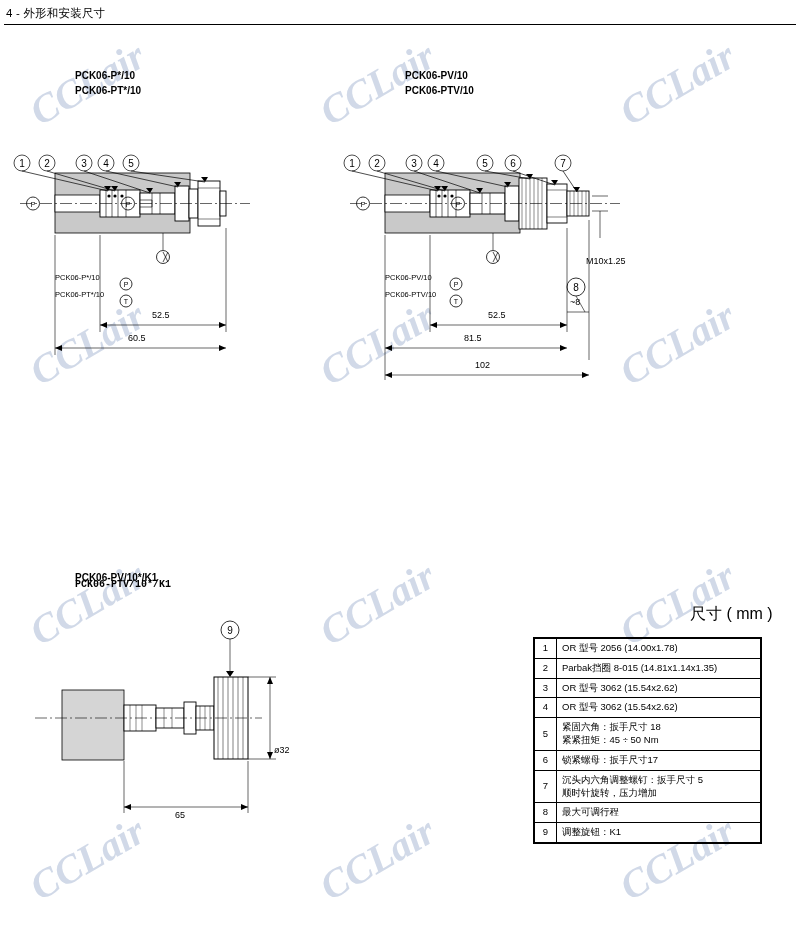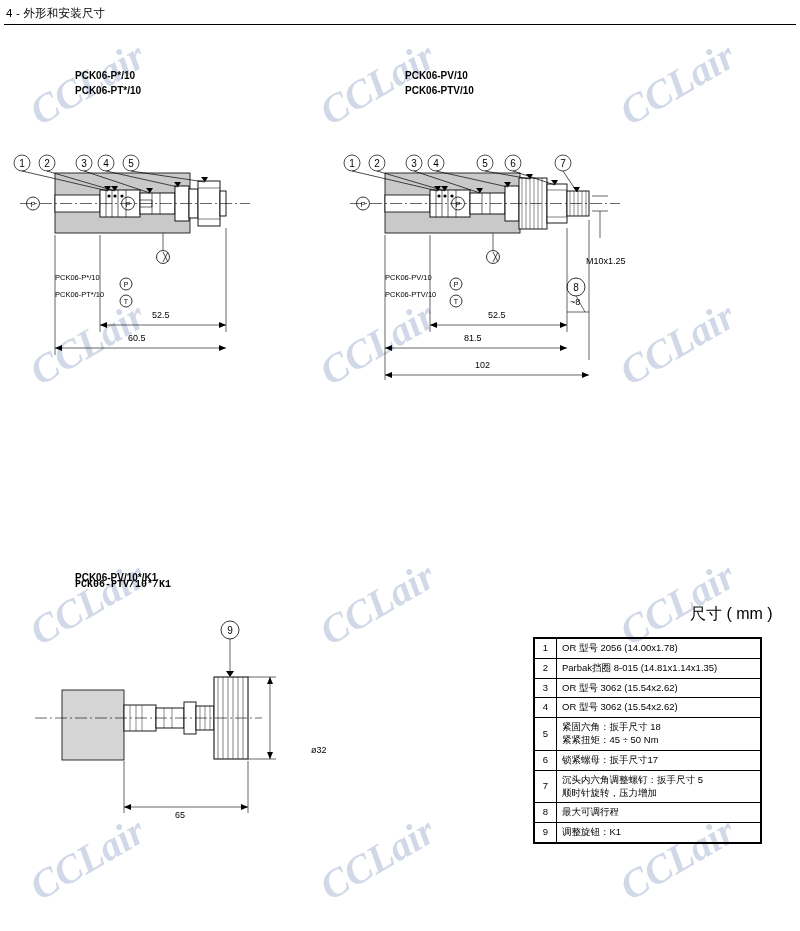--- a/index.html
+++ b/index.html
@@ -364,21 +364,21 @@
 
     <g stroke="#000" stroke-width="0.6">
       <line x1="124" y1="196" x2="124" y2="248"></line>
       <line x1="248" y1="196" x2="248" y2="248"></line>
       <line x1="124" y1="242" x2="248" y2="242"></line>
     </g>
     <polygon points="124,242 131,239 131,245" fill="#000"></polygon>
     <polygon points="248,242 241,239 241,245" fill="#000"></polygon>
   </svg>
 
-  <div class="dim" style="left:274px; top:180px;margin-left:37px;">ø32</div>
+  <div class="dim" style="left:274px; top:180px;">ø32</div>
   <div class="dim" style="left:175px; top:245px;">65</div>
 </div>
 
 <div class="unit-note">尺寸 ( mm )</div>
 
 <div class="legend">
   <table>
     <tbody id="legend-body">
         <tr>
           <td class="num">1</td>

